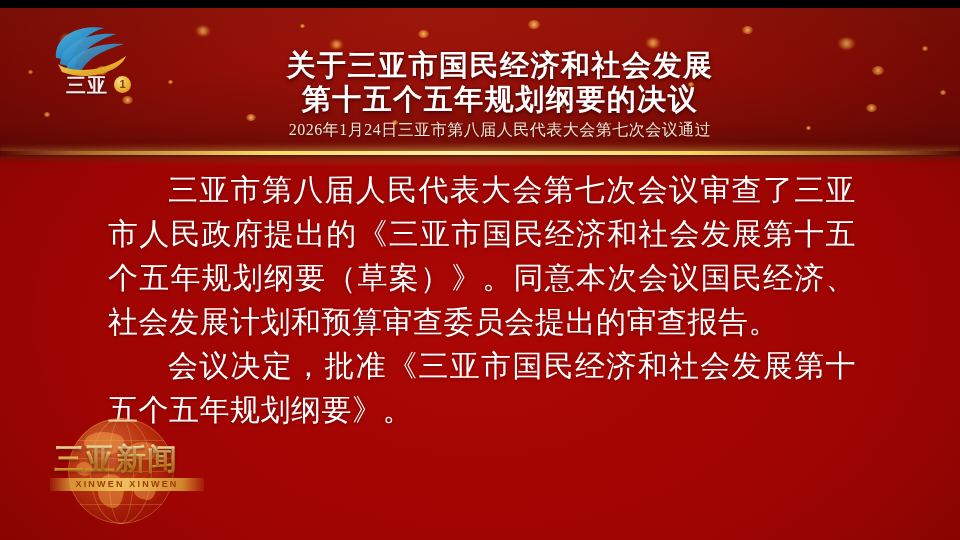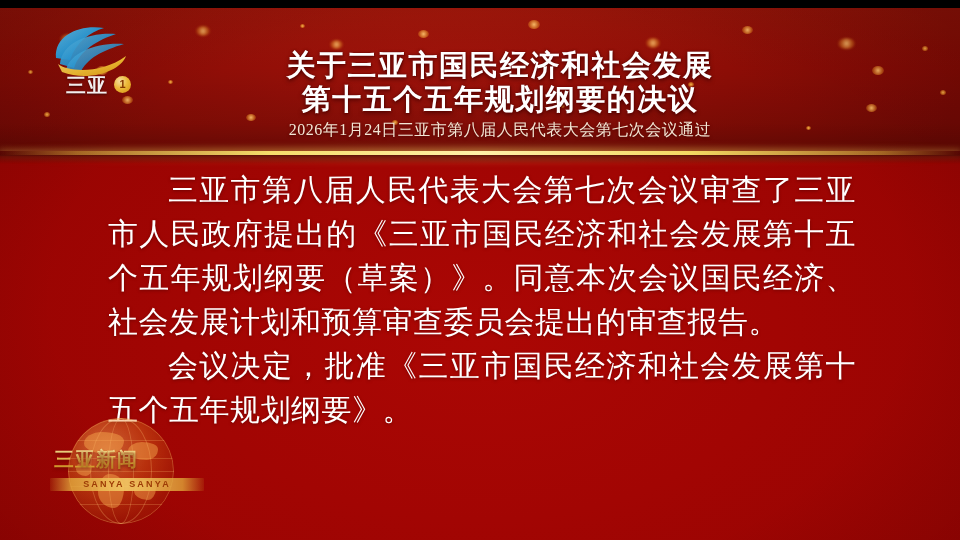--- a/index.html
+++ b/index.html
@@ -224,21 +224,21 @@
   .bug-plate {
     position: absolute;
     left: 0; top: 26px;
     width: 190px; height: 46px;
   }
   .bug-cn {
     position: absolute;
     left: 14px; top: 0px;
     font-family: "Liberation Sans", sans-serif;
     font-weight: bold;
-    font-size: 20px;
+    font-size: 30px;
     line-height: 34px;
     letter-spacing: 1px;
     background: linear-gradient(to bottom, #fff6d0 0%, #f6d978 34%, #e6b53c 62%, #c98c18 100%);
     -webkit-background-clip: text;
     background-clip: text;
     color: transparent;
     text-shadow: 0 2px 3px rgba(80,10,0,0.45);
   }
   .bug-band {
     position: absolute;
@@ -350,18 +350,18 @@
       <div class="parallel" style="top:86px;"></div>
       <div class="continent" style="left:16px; top:14px; width:40px; height:22px;"></div>
       <div class="continent" style="left:60px; top:24px; width:30px; height:18px;"></div>
       <div class="continent" style="left:30px; top:56px; width:26px; height:34px;"></div>
       <div class="continent" style="left:66px; top:62px; width:22px; height:20px;"></div>
       <div class="continent" style="left:8px;  top:44px; width:16px; height:14px;"></div>
     </div>
     <div class="bug-plate">
       <div class="bug-band"></div>
       <div class="bug-cn">三亚新闻</div>
-      <div class="bug-en">SANYA  SANYA</div>
+      <div class="bug-en">XINWEN  XINWEN</div>
     </div>
   </div>
 
   <div class="letterbox-top"></div>
 </div>
 
 </body></html>

